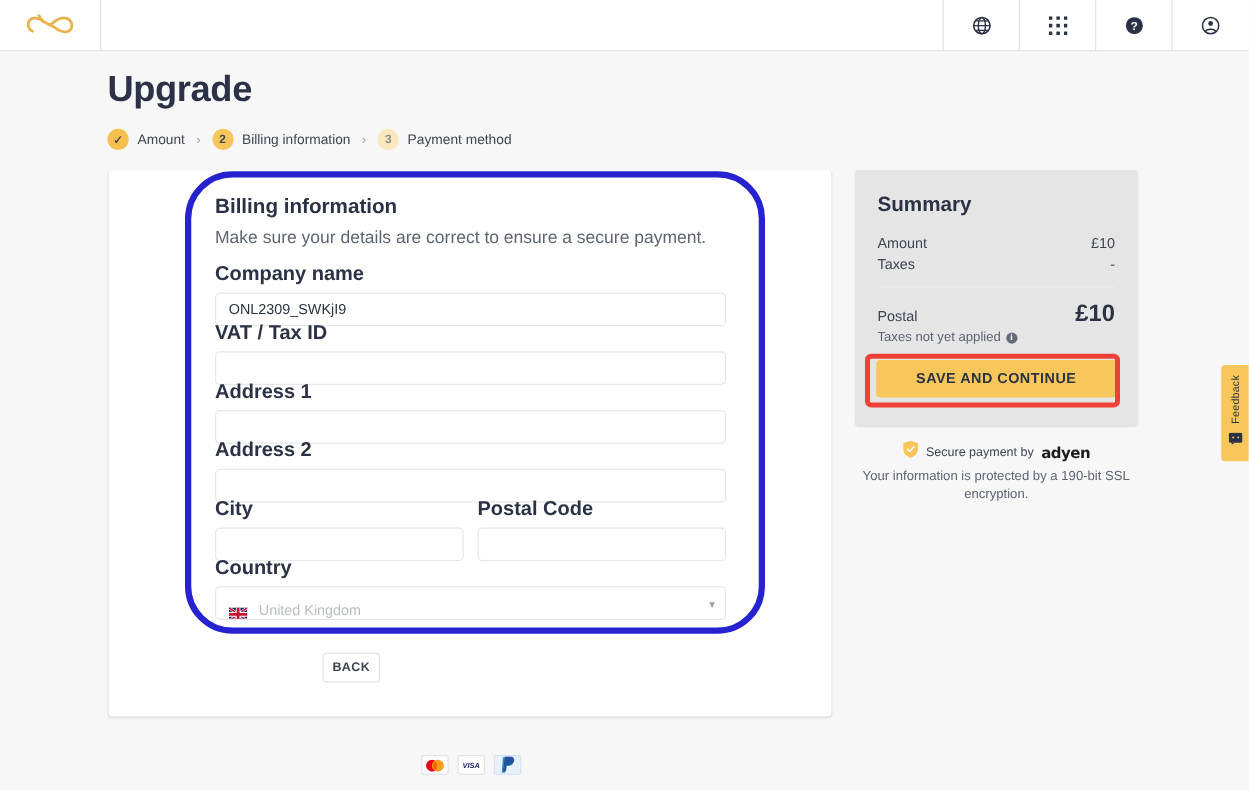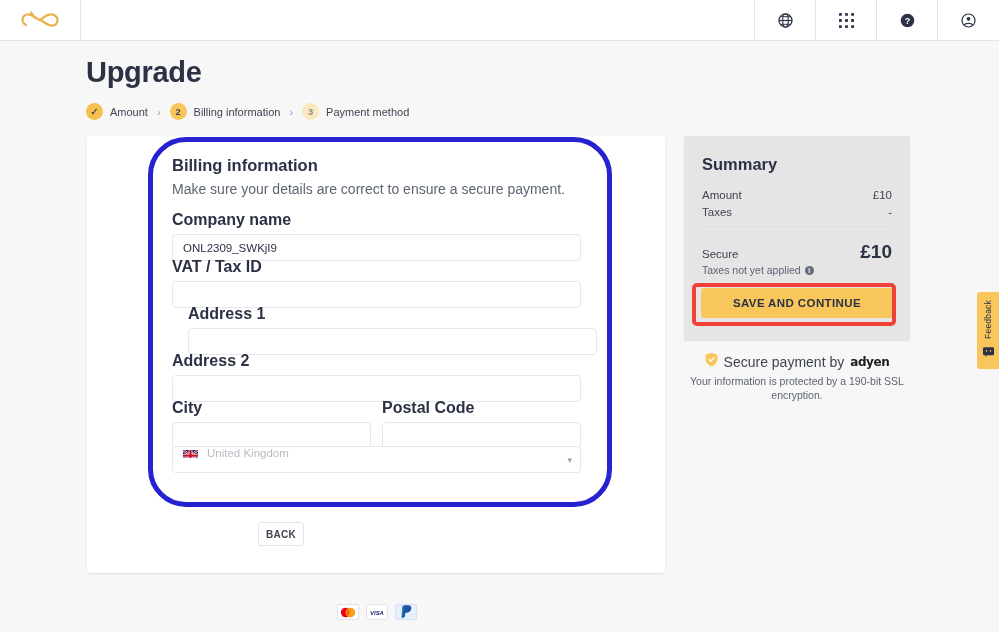--- a/index.html
+++ b/index.html
@@ -79,21 +79,21 @@
   .field-input {
     width: 100%; height: 27px; border: 1px solid #e6e7ec; border-radius: 4px;
     background: #fff; padding: 0 10px;
     font-size: 11.5px; color: #2b3245; font-family: "Liberation Sans", sans-serif;
     outline: none;
   }
   .field-input::placeholder { color: #b9bcc4; }
   .select-wrap { position: relative; width: 100%; height: 27px; }
   .select-box {
     width: 100%; height: 27px; border: 1px solid #e6e7ec; border-radius: 4px;
-    background: #fff; display: flex; align-items: flex-start; padding: 0 10px; gap: 9px;
+    background: #fff; display: flex; align-items: flex-end; padding: 0 10px; gap: 9px;
   }
   .flag-uk {
     width: 15px; height: 11px; flex: 0 0 auto; border-radius: 1px; overflow: hidden;
   }
   .select-text { font-size: 11.5px; color: #b9bcc4; }
   .select-caret {
     position: absolute; right: 9px; top: 50%; transform: translateY(-50%);
     font-size: 9px; color: #9aa0ab;
   }
 
@@ -145,21 +145,21 @@
   .save-ring {
     position: absolute; left: 692px; top: 283px;
     width: 204px; height: 43px;
     border: 4px solid #ef4136; border-radius: 5px; pointer-events: none; z-index: 6;
   }
 
   .secure-row {
     position: absolute; left: 684px; top: 352px; width: 226px;
     display: flex; align-items: center; justify-content: center; gap: 6px;
   }
-  .secure-text { font-size: 14px; color: #3f4451; }
+  .secure-text { font-size: 10px; color: #3f4451; }
   .adyen-logo {
     font-size: 12px; font-weight: bold; color: #1c1c1c; letter-spacing: -0.4px;
     font-family: "DejaVu Sans", sans-serif;
   }
   .ssl-note {
     position: absolute; left: 684px; top: 374px; width: 226px;
     text-align: center; font-size: 10.5px; color: #5d6472; line-height: 1.35;
   }
 
   
@@ -274,41 +274,42 @@
     <div class="field" style="left:85px; top:75px; width:409px;">
       <label class="field-label">Company name</label>
       <input class="field-input" value="ONL2309_SWKjI9" style="">
     </div>
 
     <div class="field" style="left:85px; top:122px; width:409px;">
       <label class="field-label">VAT / Tax ID</label>
       <input class="field-input" value="" style="">
     </div>
 
-    <div class="field" style="left:85px; top:169px; width:409px;margin-left:16px;">
+    <div class="field" style="left:85px; top:169px; width:409px;">
       <label class="field-label">Address 1</label>
       <input class="field-input" value="" style="">
     </div>
 
     <div class="field" style="left:85px; top:216px; width:409px;">
       <label class="field-label">Address 2</label>
       <input class="field-input" value="" style="">
     </div>
 
     <div class="field" style="left:85px; top:263px; width:199px;">
       <label class="field-label">City</label>
       <input class="field-input" value="" style="">
     </div>
 
     <div class="field" style="left:295px; top:263px; width:199px;">
       <label class="field-label">Postal Code</label>
       <input class="field-input" value="" style="">
     </div>
 
     <div class="field" style="left:85px; top:310px; width:409px;">
+      <label class="field-label">Country</label>
       <div class="select-wrap">
         <div class="select-box">
           <span class="flag-uk">
             <svg width="15" height="11" viewBox="0 0 60 44">
               <rect width="60" height="44" fill="#012169"></rect>
               <path d="M0,0 L60,44 M60,0 L0,44" stroke="#ffffff" stroke-width="9"></path>
               <path d="M0,0 L60,44 M60,0 L0,44" stroke="#c8102e" stroke-width="5"></path>
               <path d="M30,0 V44 M0,22 H60" stroke="#ffffff" stroke-width="15"></path>
               <path d="M30,0 V44 M0,22 H60" stroke="#c8102e" stroke-width="9"></path>
             </svg>
@@ -332,21 +333,21 @@
       <span>£10</span>
     </div>
     <div class="sum-row" style="top:70px;">
       <span>Taxes</span>
       <span>-</span>
     </div>
 
     <div class="sum-divider" style="top:93px;"></div>
 
     <div class="sum-row" style="top:105px;">
-      <span class="total-label">Secure</span>
+      <span class="total-label">Postal</span>
       <span class="total-value">£10</span>
     </div>
 
     <div class="taxes-note">
       <span>Taxes not yet applied</span>
       <span class="info-dot">i</span>
     </div>
 
     <button class="save-btn">SAVE AND CONTINUE</button>
   </div>

